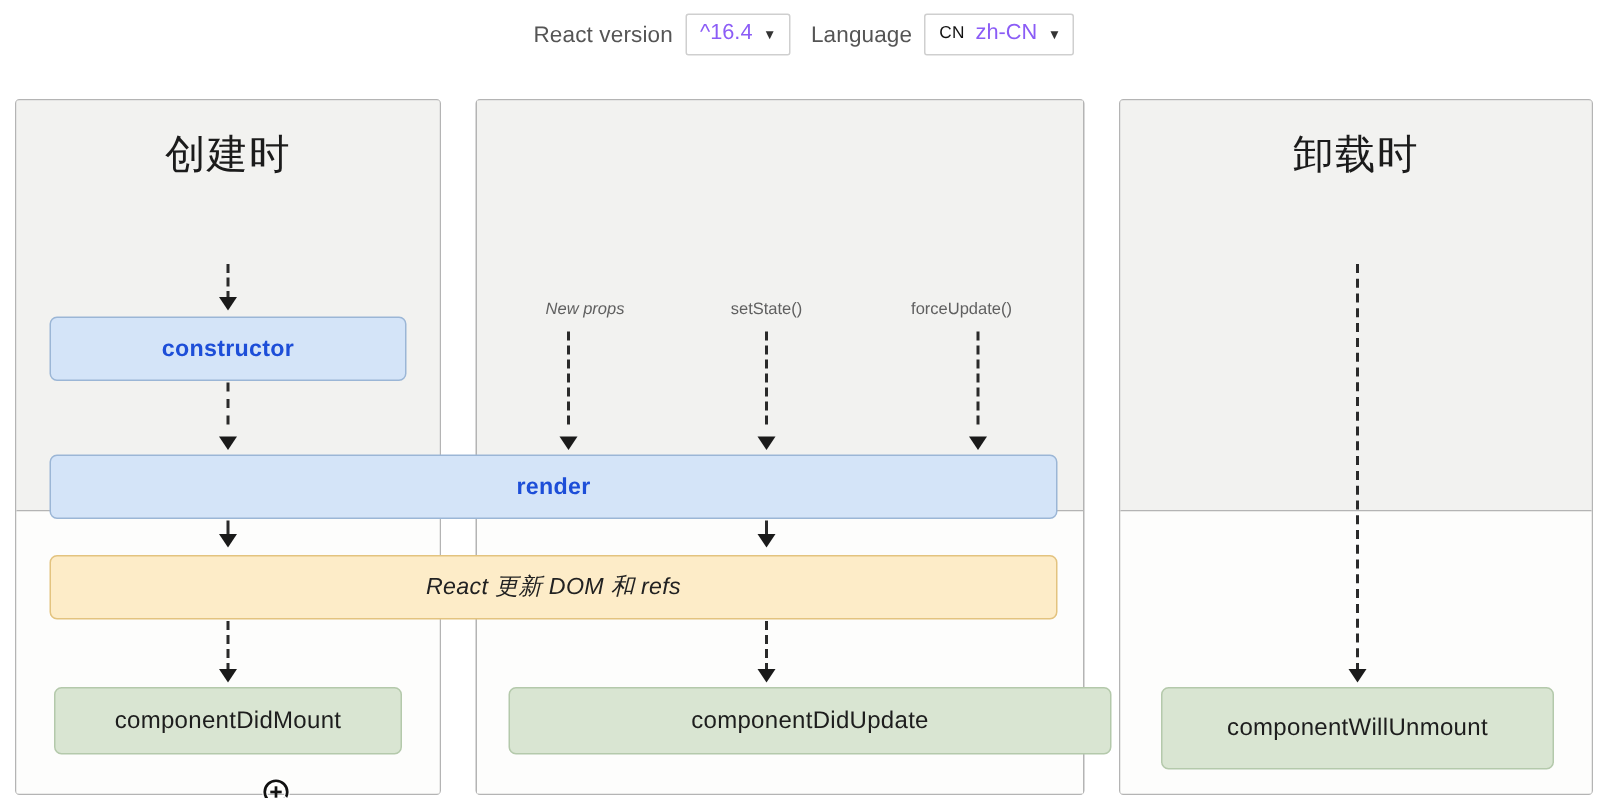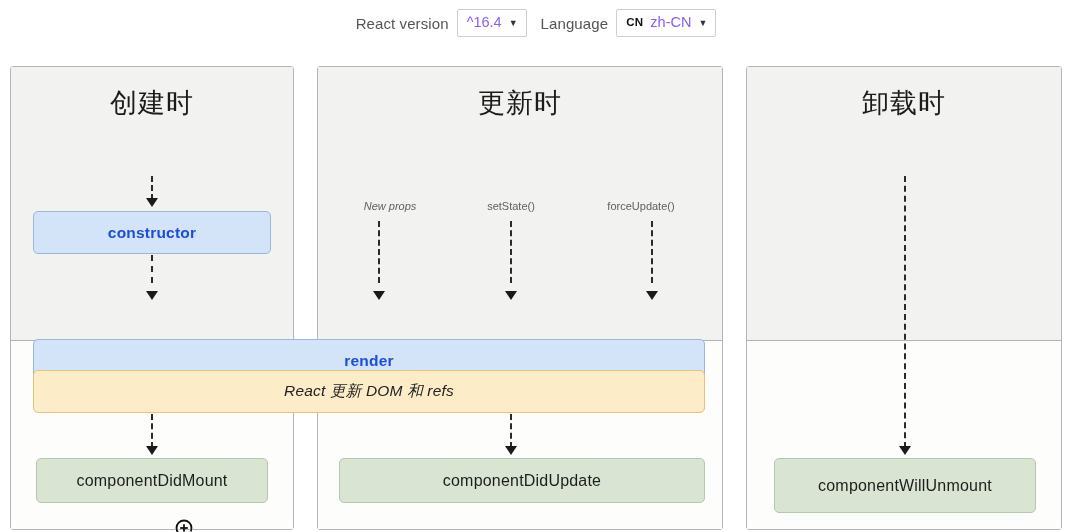--- a/index.html
+++ b/index.html
@@ -43,21 +43,21 @@
     background: #ffffff;
     border-radius: 2px;
     padding: 3px 8px 4px 9px;
     font-size: 14px;
     color: #4a4a4a;
     line-height: 1.15;
     min-height: 19px;
   }
   .select-box .cn-badge {
     font-size: 11.5px;
-    font-weight: bold;
+    font-weight: normal;
     color: #111;
     letter-spacing: .3px;
   }
   .select-box .sel-value { color: #8b5cf6; font-size: 14.5px; }
   .caret {
     font-size: 9px;
     color: #333;
     transform: translateY(1px);
   }
 
@@ -135,24 +135,24 @@
   }
   .box.green {
     background: #d9e5d2;
     border: 1px solid #b4c9ab;
     font-weight: normal;
     font-size: 16px;
     color: #1d1d1d;
   }
 
   #box-constructor      { left: 33px;  top: 165px; width: 238px; height: 43px; }
-  #box-render           { left: 33px;  top: 257px; width: 672px; height: 43px; margin-top: 36px; }
+  #box-render           { left: 33px;  top: 257px; width: 672px; height: 43px; }
   #box-react-updates    { left: 33px;  top: 324px; width: 672px; height: 43px; }
   #box-did-mount        { left: 36px;  top: 412px; width: 232px; height: 45px; }
-  #box-did-update       { left: 339px; top: 412px; width: 366px; height: 45px; }
+  #box-did-update       { left: 339px; top: 412px; width: 402px; height: 45px; }
   #box-will-unmount     { left: 774px; top: 412px; width: 262px; height: 55px; }
 
   
   .trigger-label {
     position: absolute;
     font-size: 11px;
     color: #606060;
     text-align: center;
     white-space: nowrap;
     transform: translateX(-50%);
@@ -243,21 +243,20 @@
 
   <div class="panel" id="panel-mount">
     <div class="phase-top"></div>
     <div class="phase-bottom"></div>
     <div class="panel-title">创建时</div>
   </div>
 
   <div class="panel" id="panel-update">
     <div class="phase-top"></div>
     <div class="phase-bottom"></div>
-    <div class="panel-title">更新时</div>
   </div>
 
   <div class="panel" id="panel-unmount">
     <div class="phase-top"></div>
     <div class="phase-bottom"></div>
     <div class="panel-title">卸载时</div>
   </div>
 
   <div class="dline" id="ln-m1"></div>
   <div class="arrowhead" id="ah-m1"></div>

